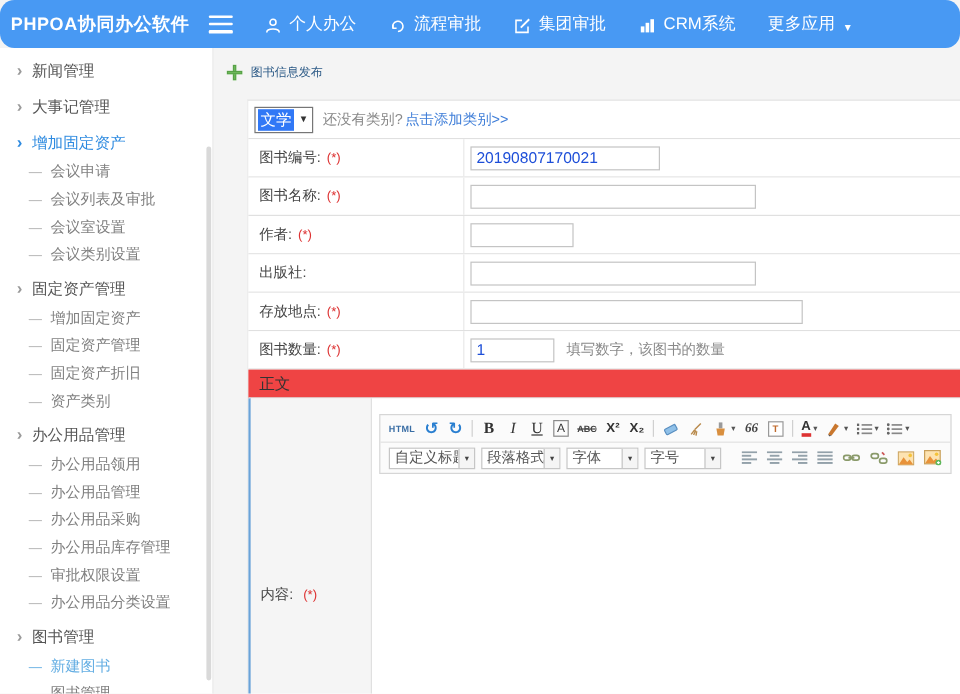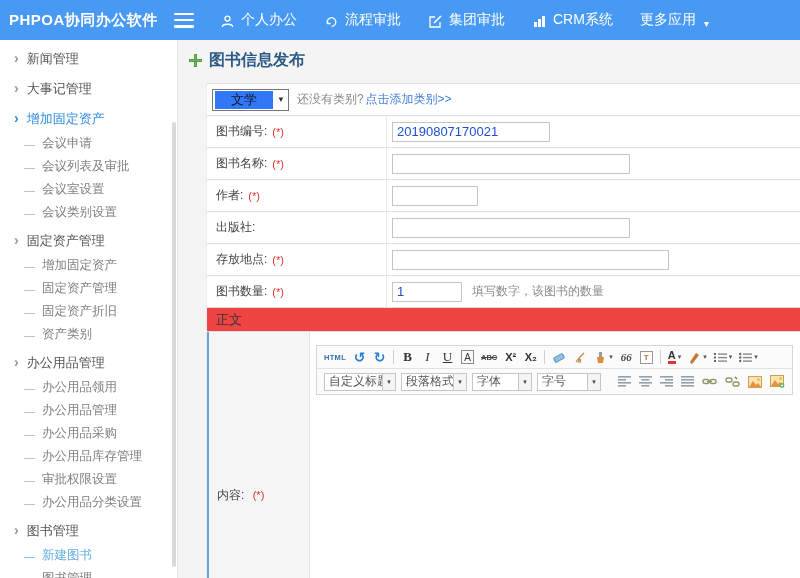--- a/index.html
+++ b/index.html
@@ -1,21 +1,21 @@
 <!DOCTYPE html>
 <html><head>
 <meta charset="utf-8">
 <style>
   * { margin:0; padding:0; box-sizing:border-box; }
   html,body { width:800px; height:578px; overflow:hidden;
     font-family:"Liberation Sans","DejaVu Sans",sans-serif; background:#f4f4f4; }
 
   
   .header { position:absolute; left:0; top:0; width:800px; height:40px;
-    background:#4899f3; display:flex; align-items:center; color:#fff; z-index:10; }
+    background:#4899f3; display:flex; align-items:center; color:#fff; z-index:10;border-radius:12px; }
   .logo { width:174px; padding-left:9px; font-size:15px; font-weight:bold; letter-spacing:.5px; }
   .hamburger { width:20px; height:15px; display:flex; flex-direction:column; justify-content:space-between; cursor:pointer; }
   .hamburger i { display:block; height:2.6px; background:#fff; border-radius:1px; }
   .nav { display:flex; align-items:center; margin-left:26px; }
   .nav-item { display:flex; align-items:flex-end; gap:6px; font-size:14px; margin-right:27px; cursor:pointer; white-space:nowrap; }
   .nav-ic { flex:0 0 auto; }
   .nav-caret { font-size:10px; margin-left:2px; }
 
   
   .sidebar { position:absolute; left:0; top:40px; width:178px; bottom:0; background:#fff;
@@ -26,38 +26,38 @@
   .sb-sub { height:23px; font-size:12.5px; color:#808080; padding-left:24px; }
   .sb-chev { color:#9a9a9a; font-size:14px; margin-right:8px; font-weight:bold; transform:translateY(-1px); }
   .sb-dash { color:#b0b0b0; font-size:11px; margin-right:7px; }
   .sb-group.active, .sb-group.active .sb-chev { color:#2f8be0; }
   .sb-sub.active, .sb-sub.active .sb-dash { color:#64aee3; }
   .sb-scroll { position:absolute; right:1px; top:82px; width:4px; height:445px; background:#d9d9d9; border-radius:2px; }
 
   
   .main { position:absolute; left:179px; top:40px; right:0; bottom:0; background:#f4f4f4; overflow:hidden; }
   .page-title { display:flex; align-items:center; gap:7px; margin:10px 0 0 10px; height:20px; }
-  .page-title .txt { font-size:16px; font-weight:bold; color:#2c5a86; }
+  .page-title .txt { font-size:10px; font-weight:normal; color:#2c5a86; }
   .plus-ic { position:relative; width:13px; height:13px; }
   .plus-ic::before { content:""; position:absolute; left:5px; top:0; width:3px; height:13px; background:#6db85a; box-shadow:0 0 0 1px #57a047 inset; }
   .plus-ic::after  { content:""; position:absolute; left:0; top:5px; width:13px; height:3px; background:#6db85a; box-shadow:0 0 0 1px #57a047 inset; }
 
   .form-wrap { margin-left:27px; margin-top:13px; border-top:1px solid #e0e0e0; border-left:1px solid #ececec; }
   .trow { display:flex; align-items:center; height:32px; background:#fff; border-bottom:1px solid #e0e0e0; }
   .tlabel { width:180px; height:100%; display:flex; align-items:center; padding-left:9px;
     border-right:1px solid #e9e9e9; font-size:12px; color:#444; }
   .req { color:#dd3333; margin-left:5px; font-size:11px; }
   .tfield { flex:1; display:flex; align-items:center; padding-left:5px; font-size:12px; color:#888; }
   .inp { height:20px; border:1px solid #c4c4c4; background:#fff; font-size:13px; color:#1d4ed8;
     padding:0 4px; font-family:"Liberation Sans","DejaVu Sans",sans-serif; }
   .w155{width:158px;} .w233{width:238px;} .w82{width:86px;} .w273{width:277px;} .w66{width:70px;}
   .hint { margin-left:10px; color:#8a8a8a; }
   .select-box { display:inline-flex; align-items:center; border:1px solid #767676; background:#fff;
     padding:1px 3px 1px 2px; cursor:pointer; }
-  .sel-val { background:#3178f6; color:#0f172a; font-size:13px; padding:0 16px; }
+  .sel-val { background:#3178f6; color:#ffffff; font-size:13px; padding:0 2px; }
   .sel-caret { font-size:8px; color:#333; margin-left:4px; }
   .cat-hint { margin-left:8px; color:#888; font-size:12px; }
   .cat-link { color:#3f7ed8; font-size:12px; margin-left:2px; cursor:pointer; }
 
   .section-bar { height:24px; background:#ef4444; border-bottom:1px solid #ddd;
     display:flex; align-items:center; padding-left:9px; font-size:13px; color:#333; }
 
   .content-row { display:flex; height:247px; background:#fff; border-left:2px solid #6aa3d8; }
   .content-label { width:179px; background:#f5f5f5; border-right:1px solid #e0e0e0;
     padding:155px 0 0 8px; font-size:12px; color:#444; }

